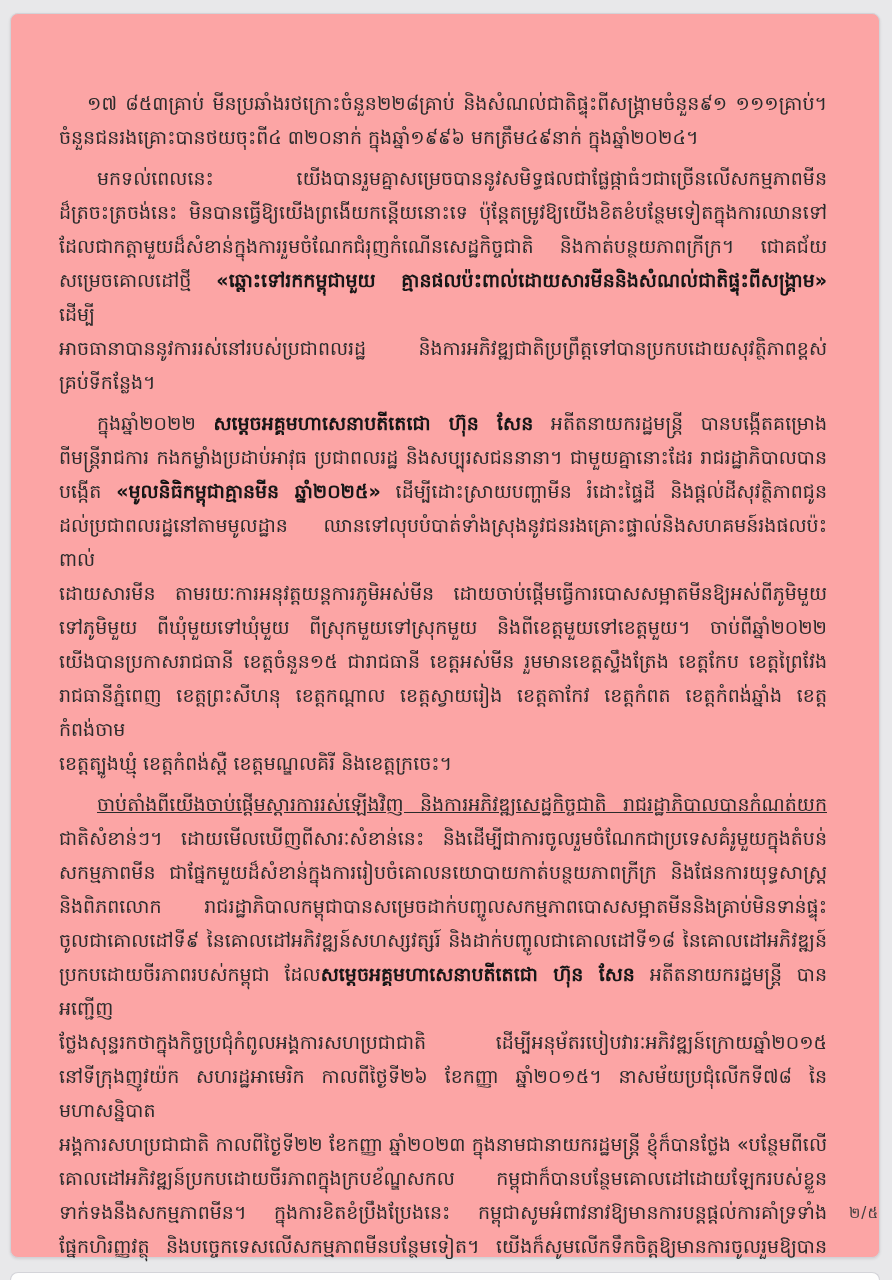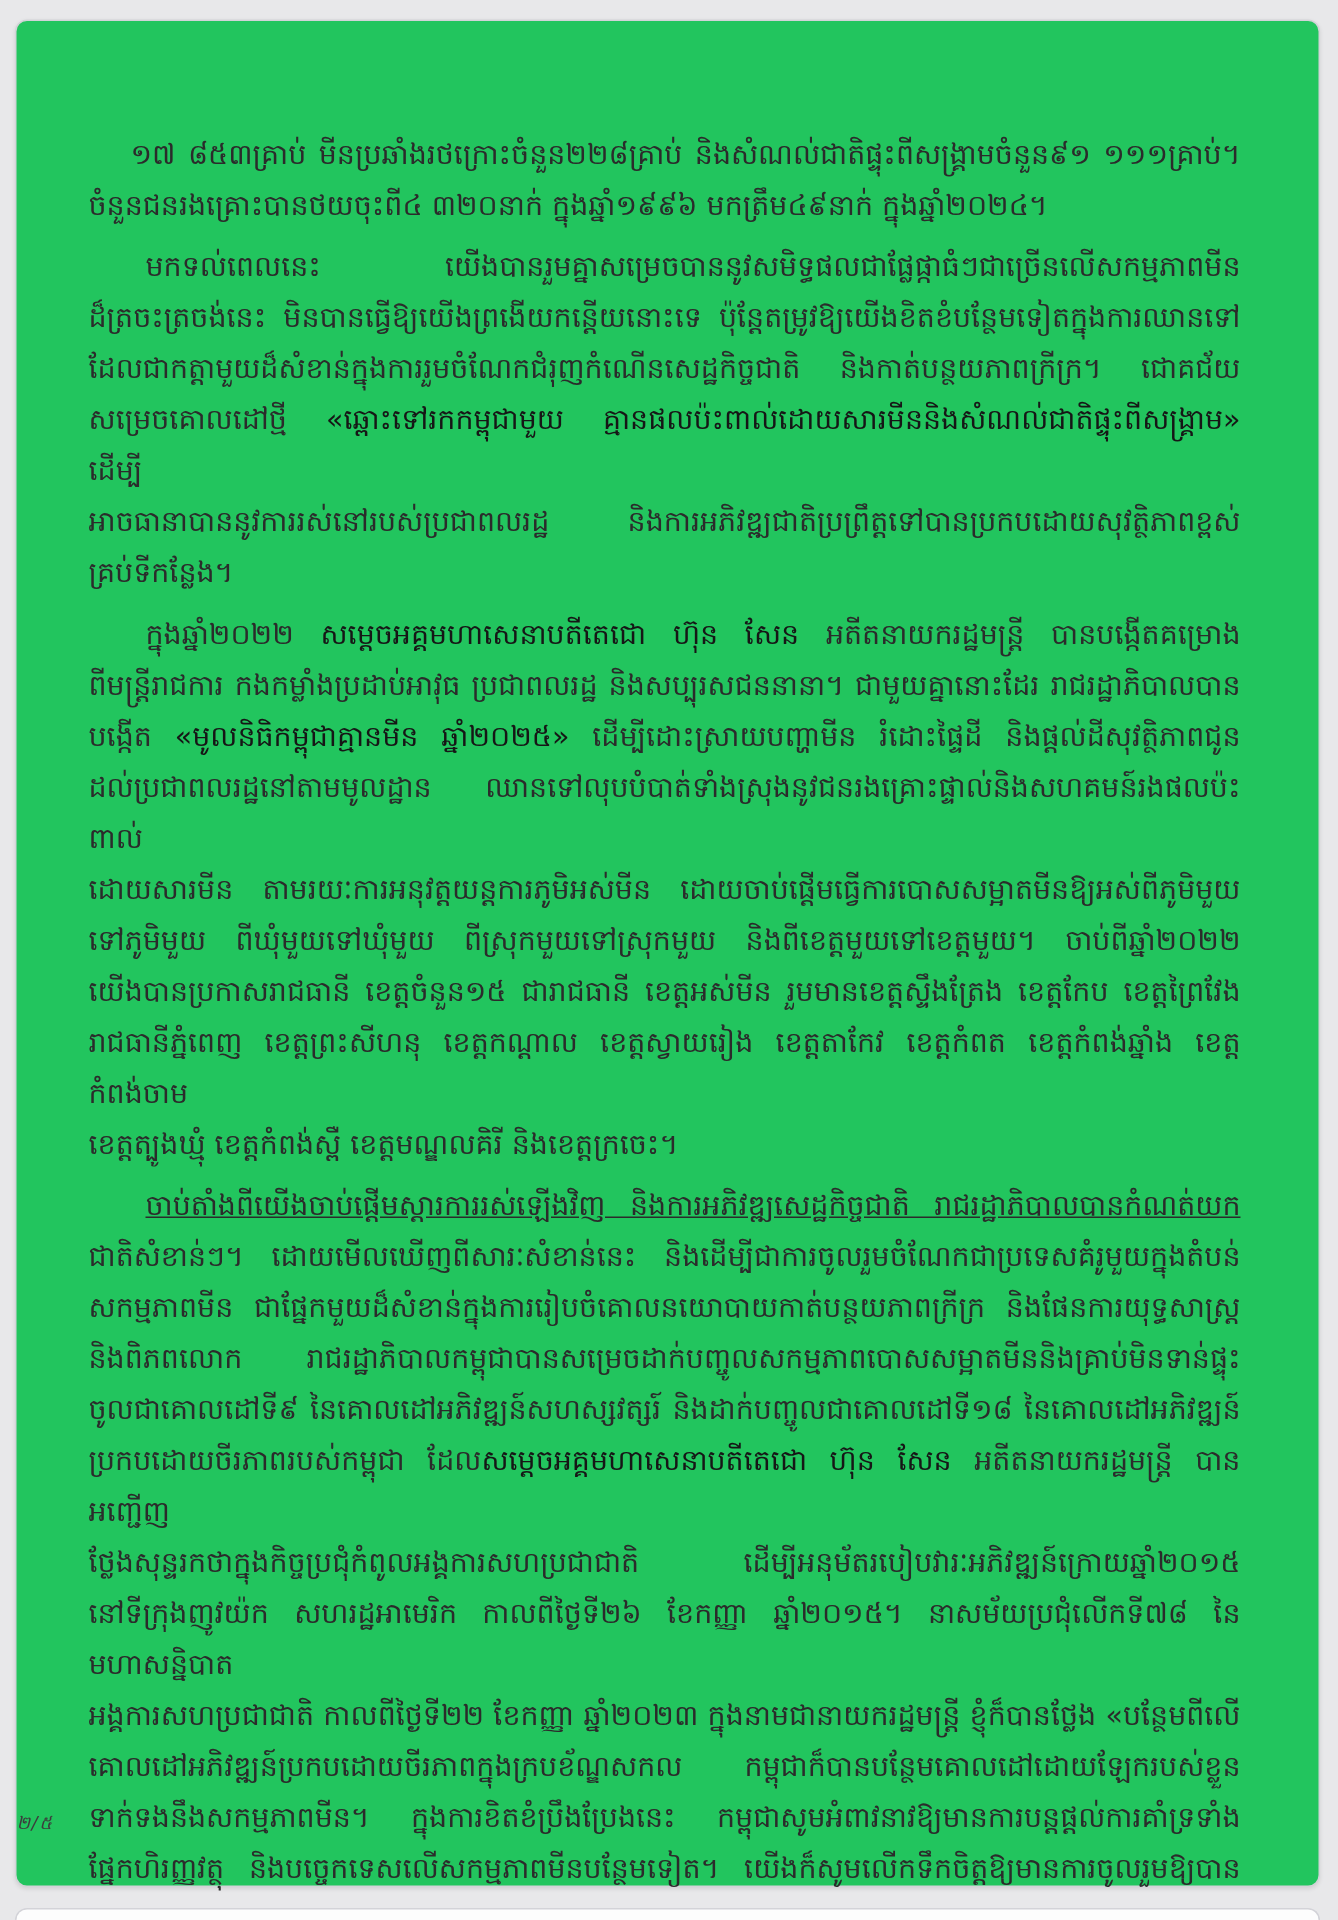--- a/index.html
+++ b/index.html
@@ -13,21 +13,21 @@
     background: #e8e8ea;
     font-family: "DejaVu Sans", sans-serif;
     overflow: hidden;
   }
   .page {
     position: absolute;
     left: 10px;
     top: 13px;
     width: 870px;
     height: 1245px;
-    background: #22c55e;
+    background: #fca5a5;
     border: 1px solid #d3d3d8;
     border-radius: 8px;
     box-shadow: 0 1px 3px rgba(0,0,0,0.10);
     box-sizing: border-box;
   }
   .page-content {
     position: absolute;
     left: 48px;
     right: 52px;
     top: 72px;
@@ -40,33 +40,32 @@
   }
   .line {
     white-space: normal;
     text-align: justify;
   }
   .line.j {
     text-align: justify;
     text-align-last: justify;
   }
   .line span.bold {
-    font-weight: normal;
+    font-weight: bold;
     color: #161616;
   }
   .page-number {
     position: absolute;
     left: 0;
     right: 0;
     bottom: 32px;
-    text-align: left;
-    font-size: 12px;
+    text-align: right;
+    font-size: 15px;
     color: #3c3c3c;
     letter-spacing: 1px;
-    font-style: italic;
   }
   .next-page-sliver {
     position: absolute;
     left: 10px;
     top: 1272px;
     width: 870px;
     height: 14px;
     background: #fdfdfd;
     border: 1px solid #d3d3d8;
     border-bottom: none;

